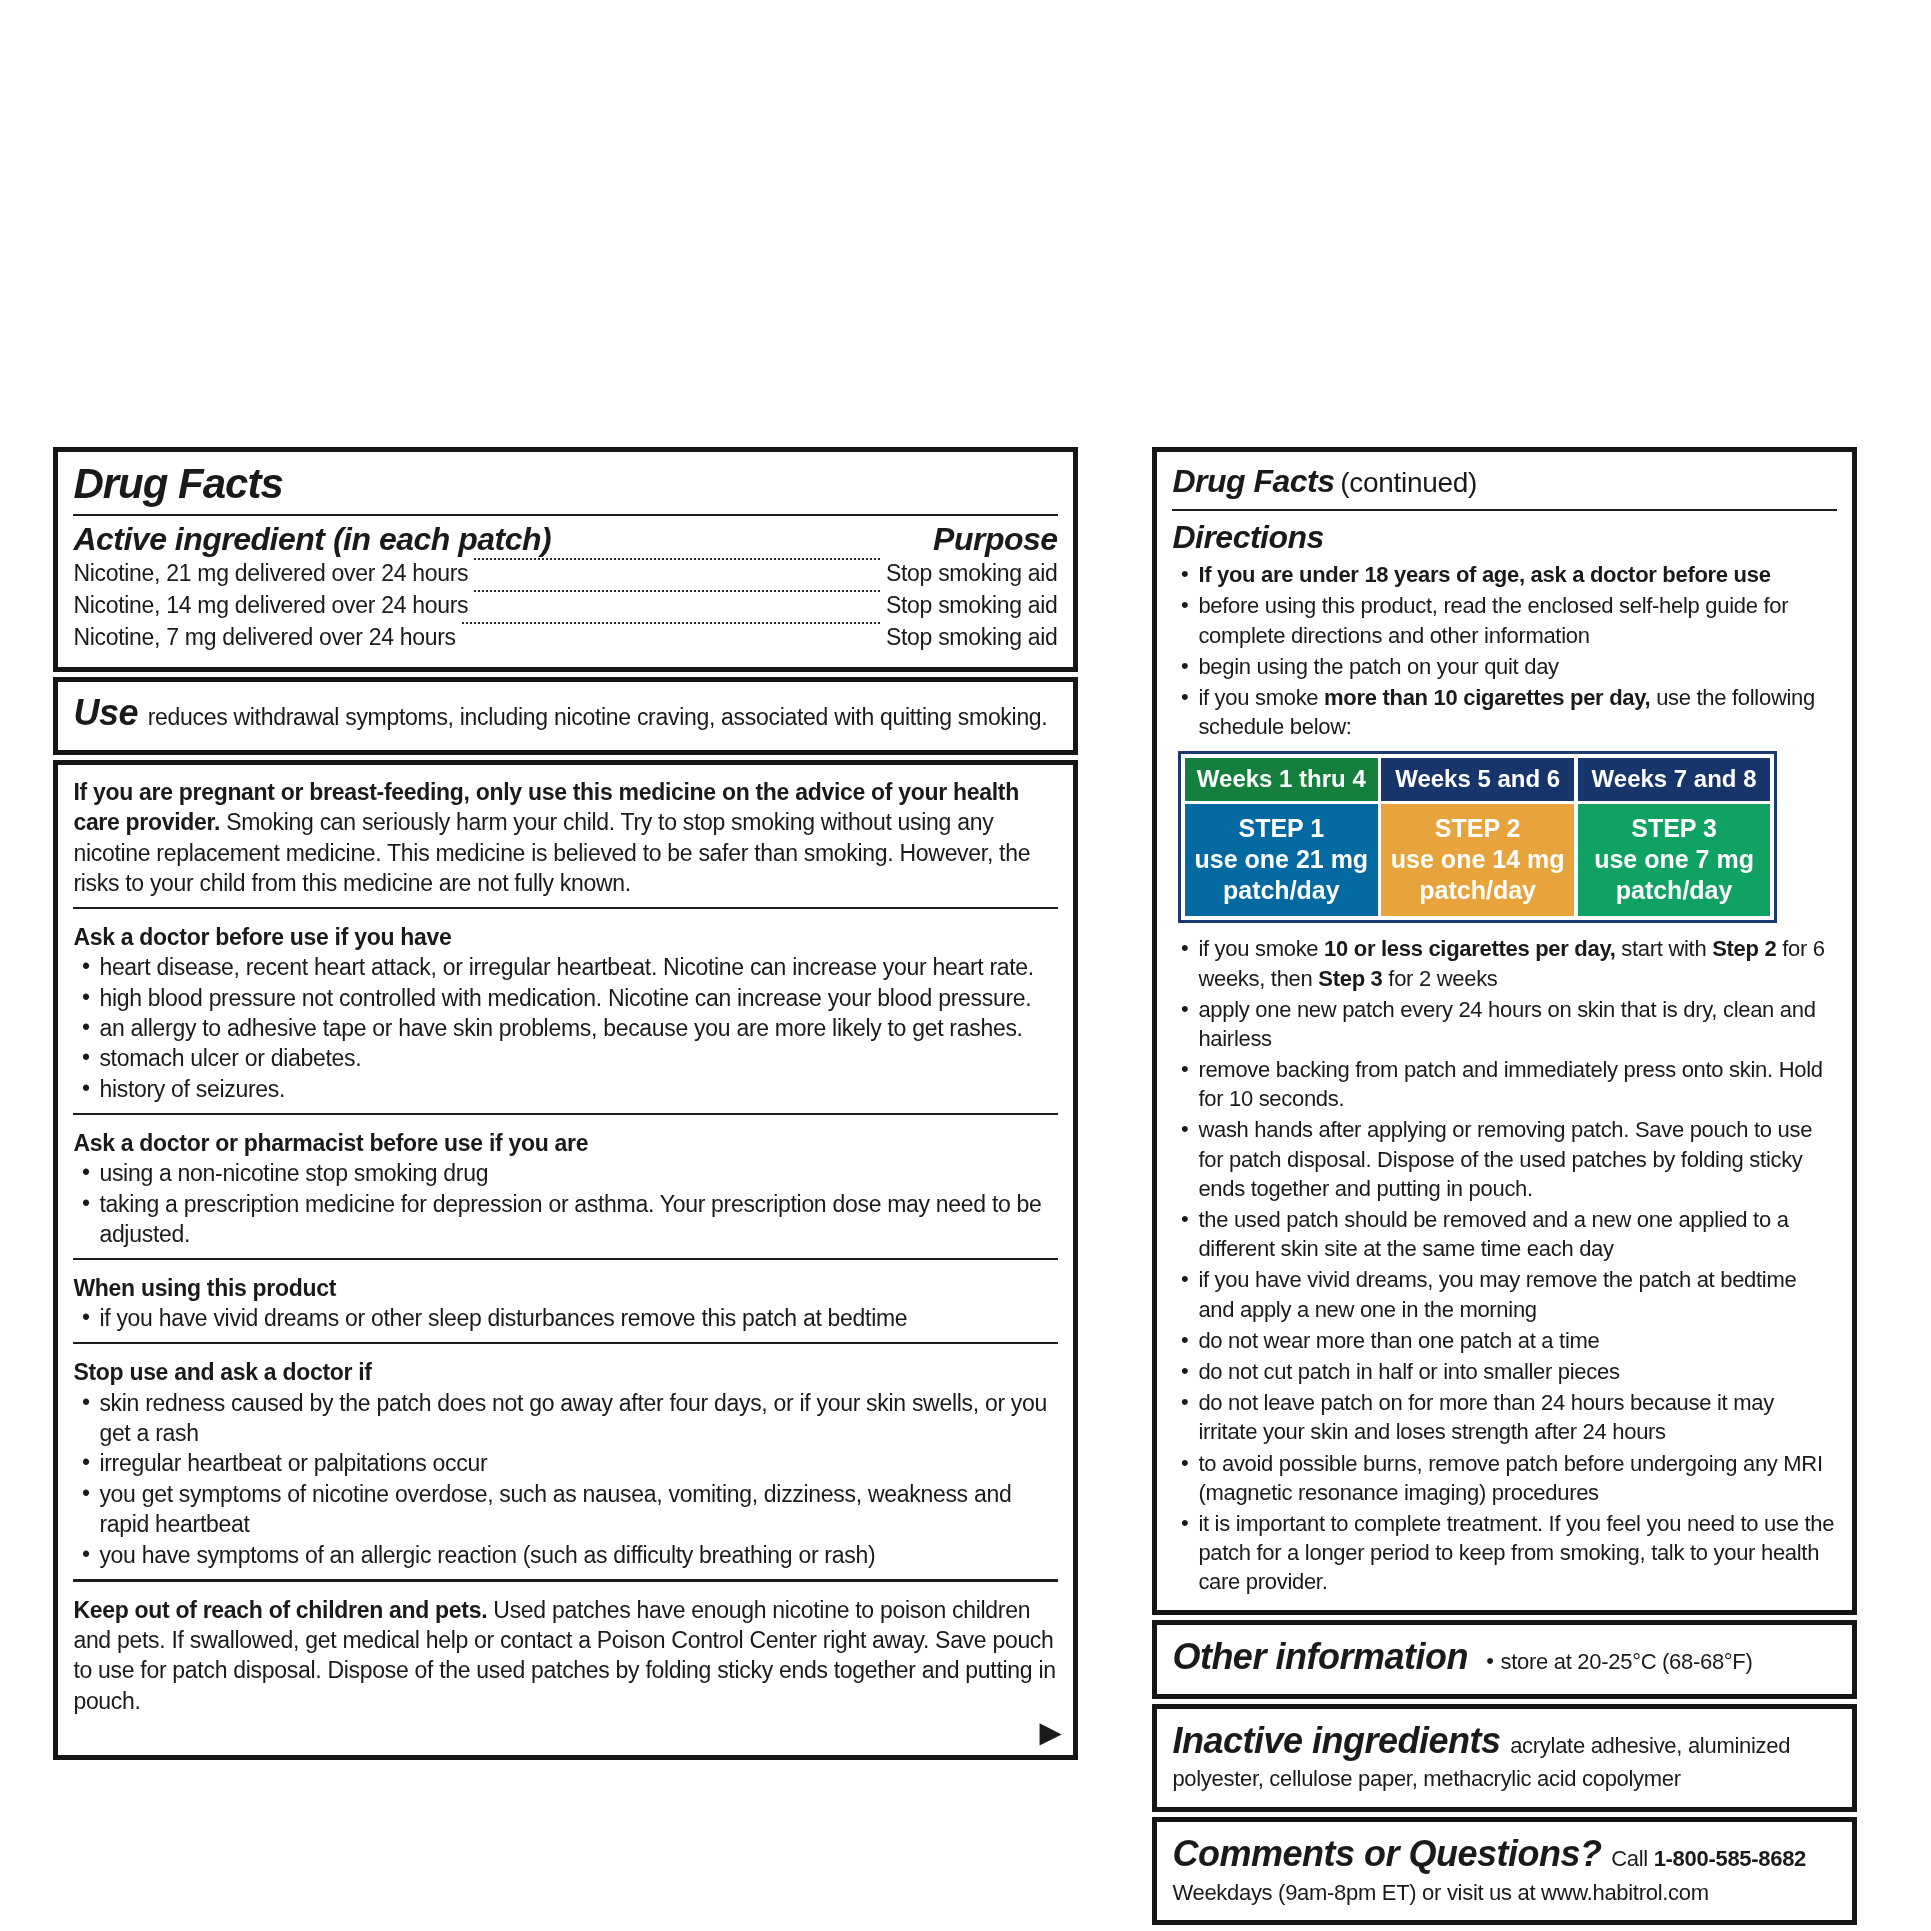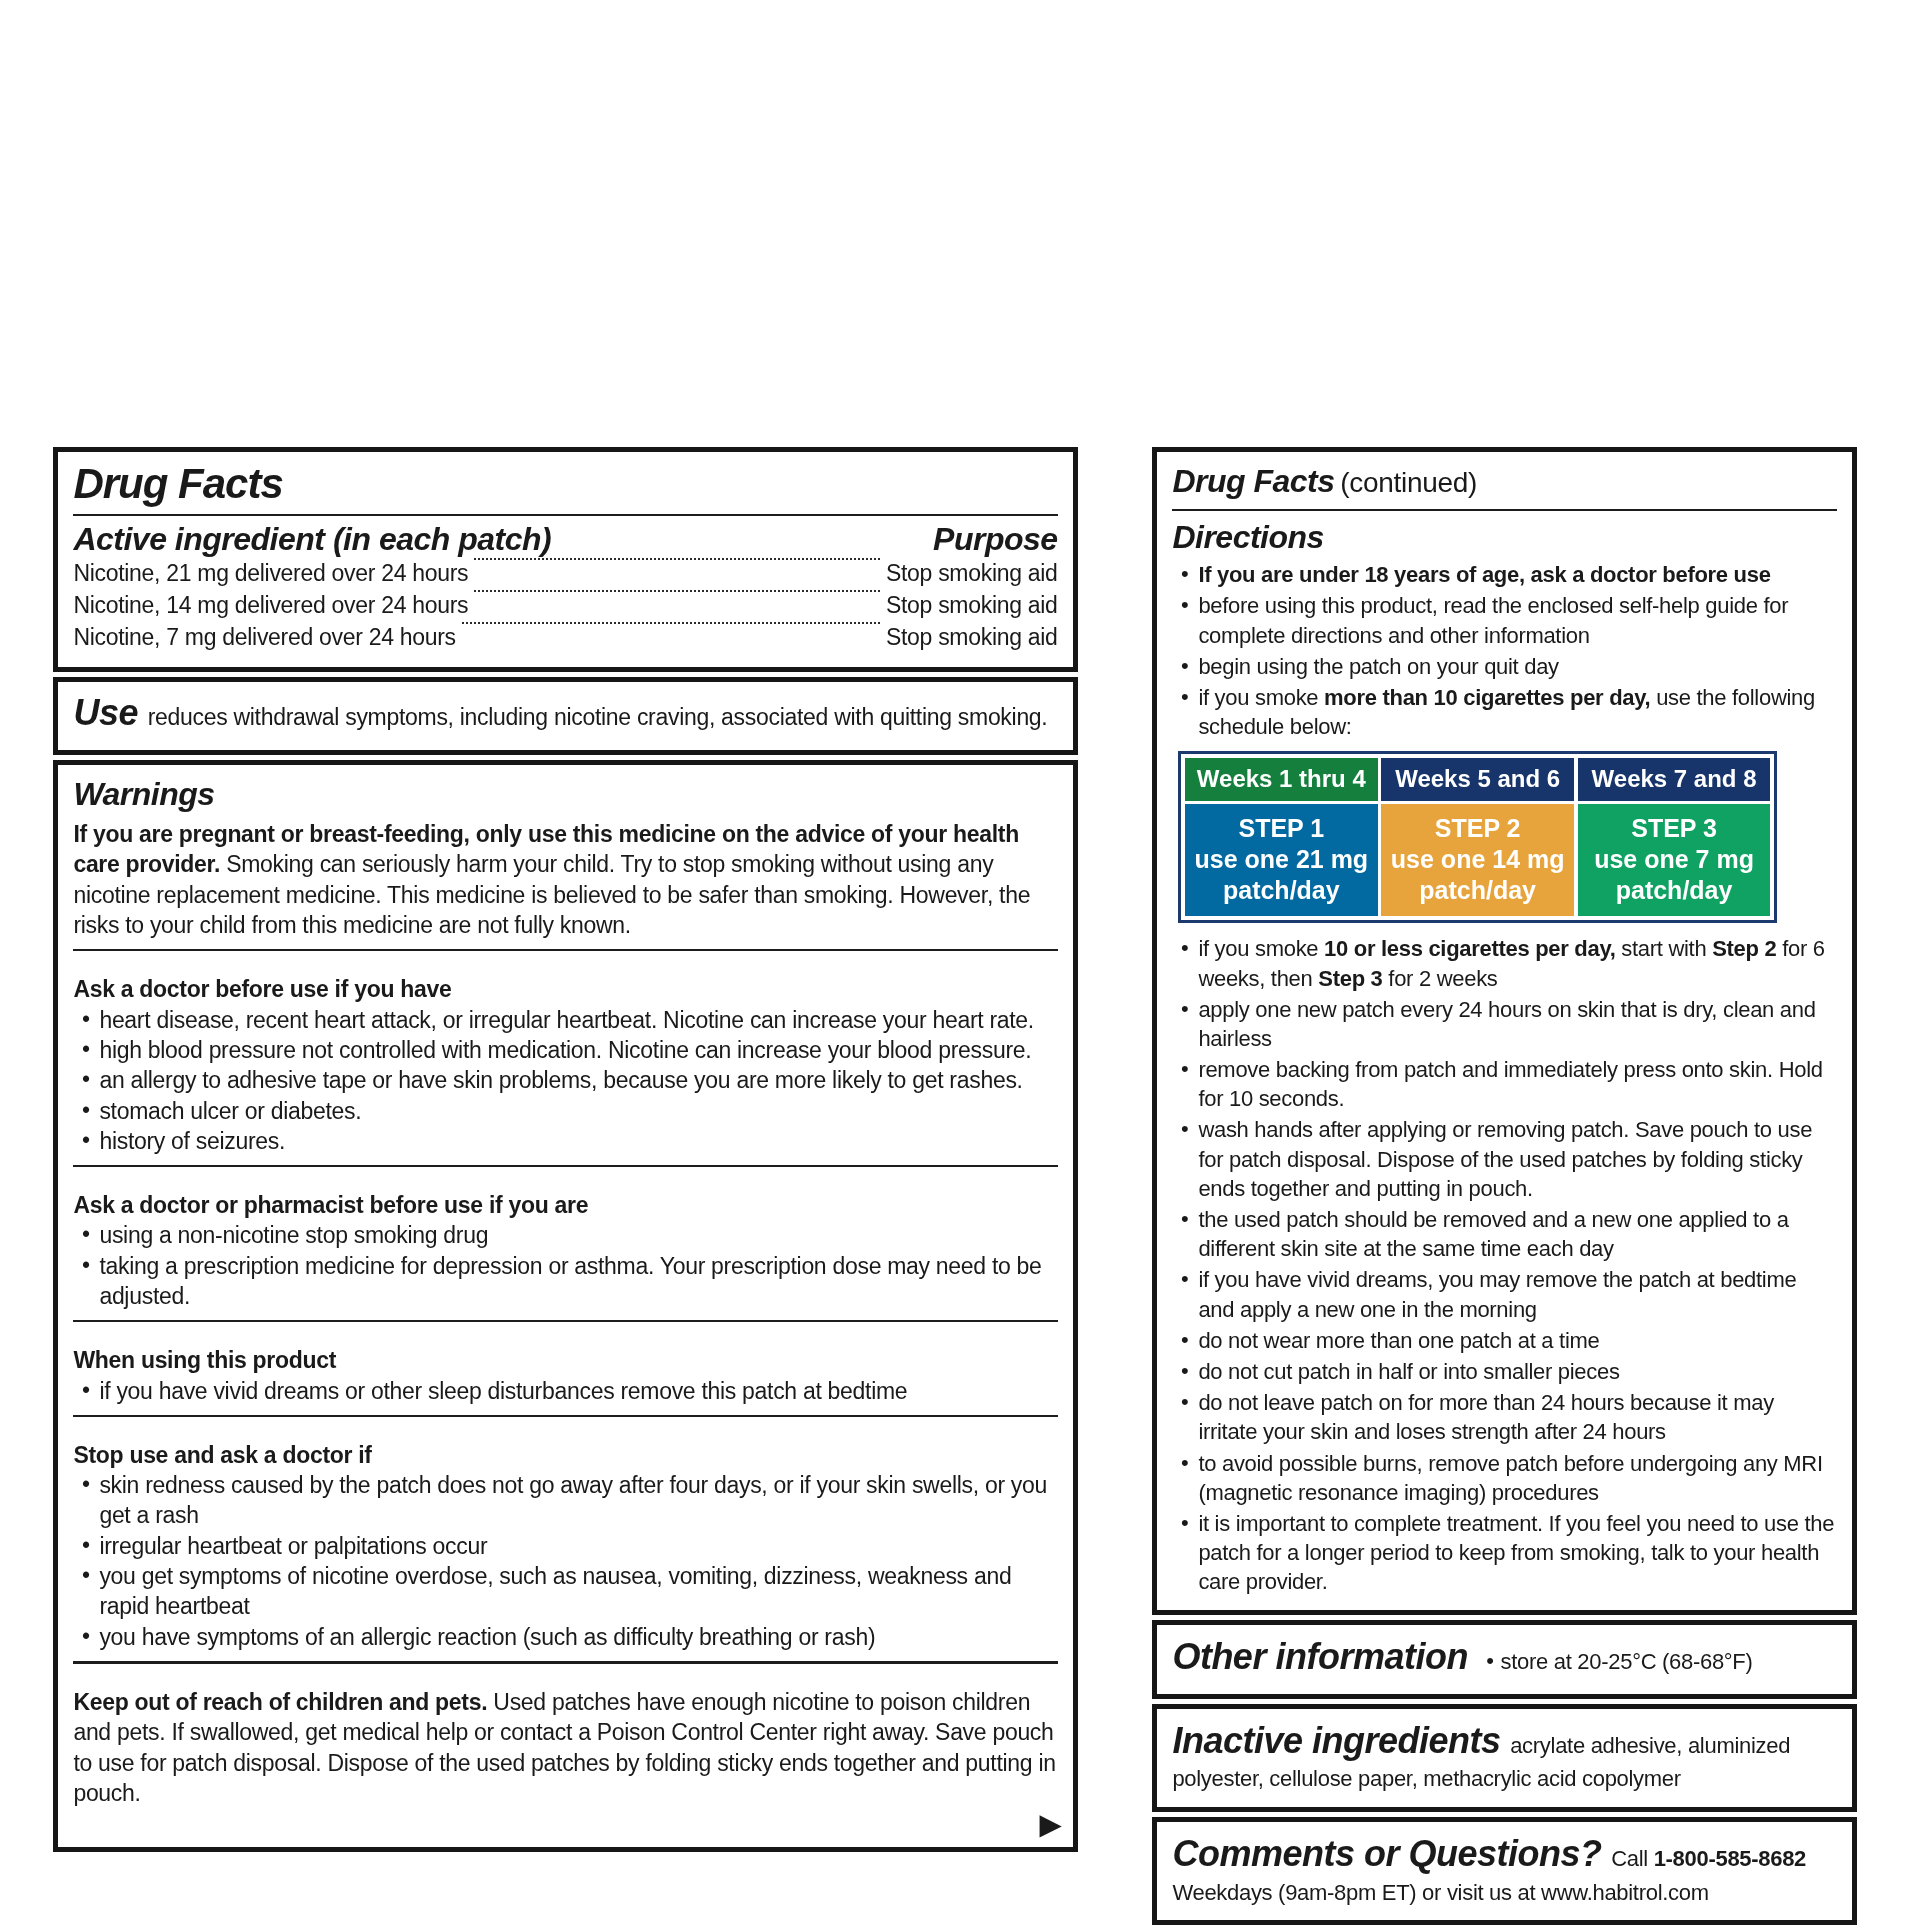--- a/index.html
+++ b/index.html
@@ -21,21 +21,21 @@
   .h2-inline { font-style:italic; font-weight:bold; font-size:36px; letter-spacing:-0.5px; margin-right:9.7px; }
   .h3 { font-weight:bold; font-size:23px; }
   .rule { border-top:2.9px solid #1d1d1d; margin:6.8px 0 4.8px 0; }
 
   .body-l { font-size:23px; line-height:1.32; }
   .body-r { font-size:22px;   line-height:1.33; }
 
   .irow { display:flex; align-items:flex-start; font-size:23px; line-height:1.38; }
   .irow .lead { flex:1; border-bottom:2.5px dotted #2a2a2a; margin:0 5.8px 4.8px 5.8px; }
 
-  .sub { border-top:2.4px solid #1d1d1d; margin-top:8.7px; padding-top:23px; }
+  .sub { border-top:2.4px solid #1d1d1d; margin-top:8.7px; padding-top:13px; }
   .sub-heavy { border-top:3.4px solid #1d1d1d; }
 
   .b { position:relative; padding-left:26px; }
   .b::before { content:"\2022"; position:absolute; left:8.7px; top:-1px; }
   .panel-right .b { margin-top:1.9px; }
 
   .sched {
     display:grid; grid-template-columns:1fr 1fr 1fr; gap:3.9px;
     border:3.9px solid #1c3a6e; padding:3.9px; width:599px;
     margin:9.7px 0 11.6px 5.8px; text-align:center; color:#ffffff; font-weight:bold;
@@ -77,21 +77,20 @@
         <span class="lead"></span>
         <span>Stop smoking aid</span>
       </div>
     </div>
 
     <div class="box body-l">
       <span class="h2-inline">Use</span><span>reduces withdrawal symptoms, including nicotine craving, associated with quitting smoking.</span>
     </div>
 
     <div class="box body-l">
-      <div class="h2">Warnings</div>
       <p class="mt4"><b>If you are pregnant or breast-feeding, only use this medicine on the advice of your health care provider.</b><span> Smoking can seriously harm your child. Try to stop smoking without using any nicotine replacement medicine. This medicine is believed to be safer than smoking. However, the risks to your child from this medicine are not fully known.</span></p>
 
       <div class="sub">
         <div class="h3">Ask a doctor before use if you have</div>
         <div class="b">heart disease, recent heart attack, or irregular heartbeat. Nicotine can increase your heart rate.</div>
         <div class="b">high blood pressure not controlled with medication. Nicotine can increase your blood pressure.</div>
         <div class="b">an allergy to adhesive tape or have skin problems, because you are more likely to get rashes.</div>
         <div class="b">stomach ulcer or diabetes.</div>
         <div class="b">history of seizures.</div>
       </div>

